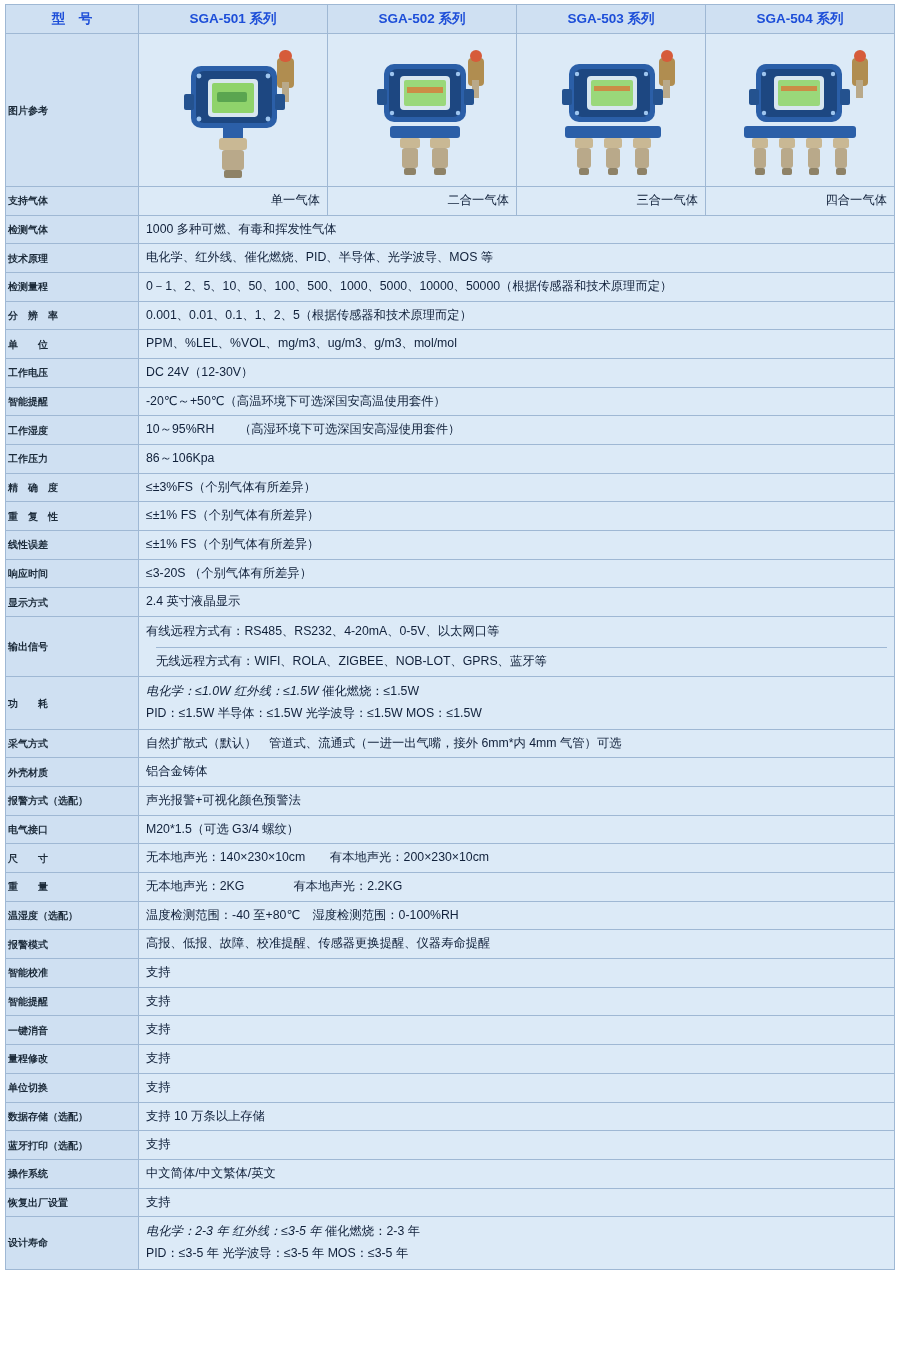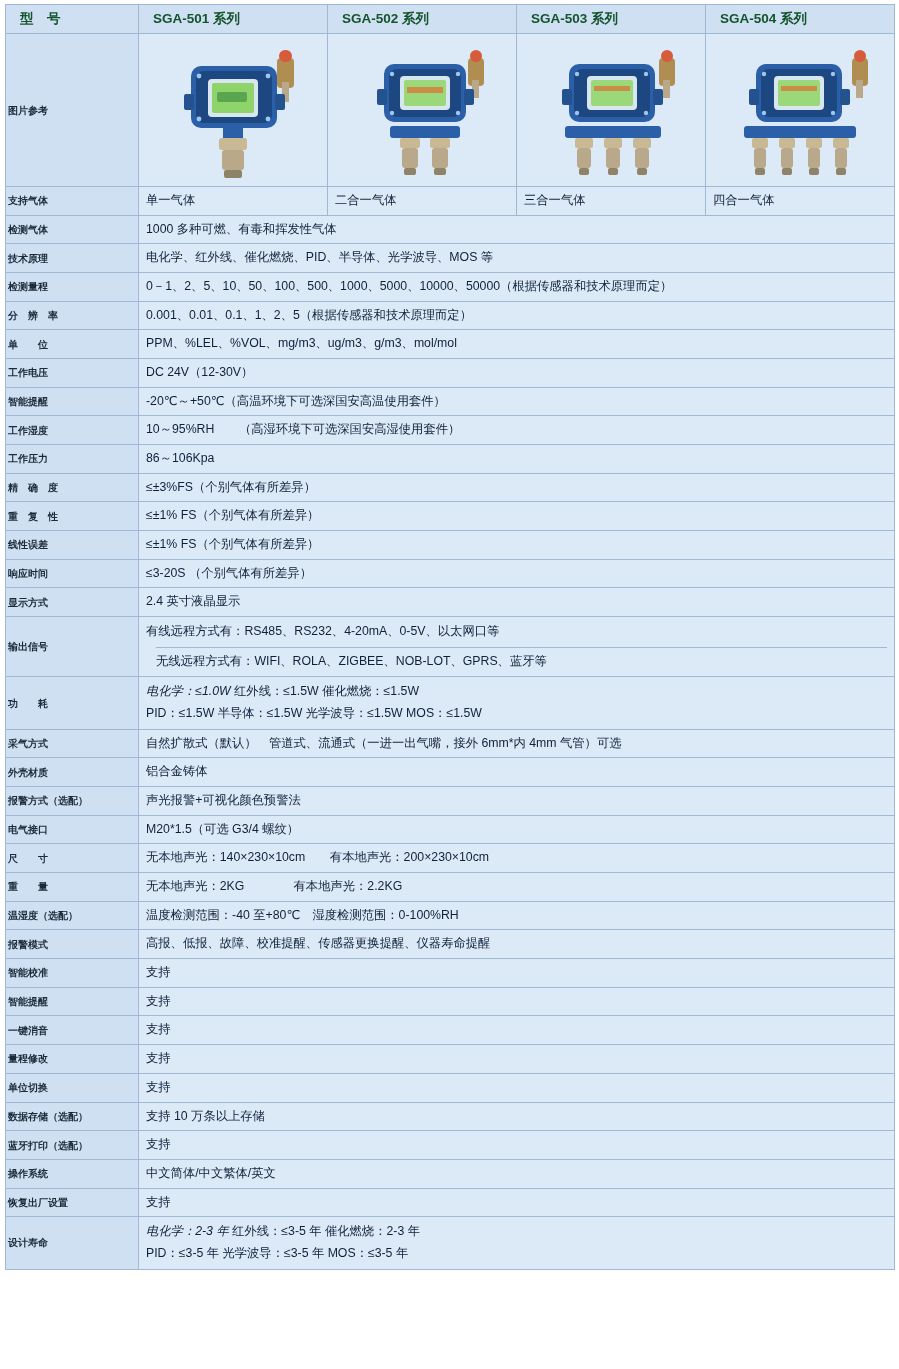--- a/index.html
+++ b/index.html
@@ -7,24 +7,24 @@
   .sheet{width:899px;box-sizing:border-box;padding:4px 5px 6px 5px;}
   table.spec{border-collapse:collapse;width:889px;table-layout:fixed;}
   table.spec td{border:1px solid #9fb8d4;vertical-align:middle;}
   td.lbl{
     width:133px;background:#cfe0f2;font-weight:bold;
     font-size:10px;color:#1c2b3a;padding:4px 2px;line-height:1.5;
   }
   td.val{
     background:#dceaf7;font-size:12.3px;color:#10203a;padding:4px 7px;line-height:1.6;
   }
-  td.val.mid{text-align:left;}
-  .hdr td{background:#cfe0f2;font-weight:bold;font-size:13.5px;color:#14532d;padding:5px 14px;}
+  td.val.mid{text-align:right;}
+  .hdr td{background:#cfe0f2;text-align:center;font-weight:bold;font-size:13.5px;color:#1d4ed8;padding:5px 14px;}
   .w-el{width:160px;font-style:italic;}
-  .w-ir{width:150px;}
+  .w-ir{width:150px;font-style:italic;}
   .w-cat{width:150px;}
   .w-pid{width:160px;}
   .w-semi{width:150px;}
   .w-opt{width:150px;}
   .lines div{padding:1px 0;}
   
   .imgcell{height:152px;background:#dceaf7;text-align:center;padding:0;}
   svg{display:block;margin:0 auto;}
 </style>
 </head>

